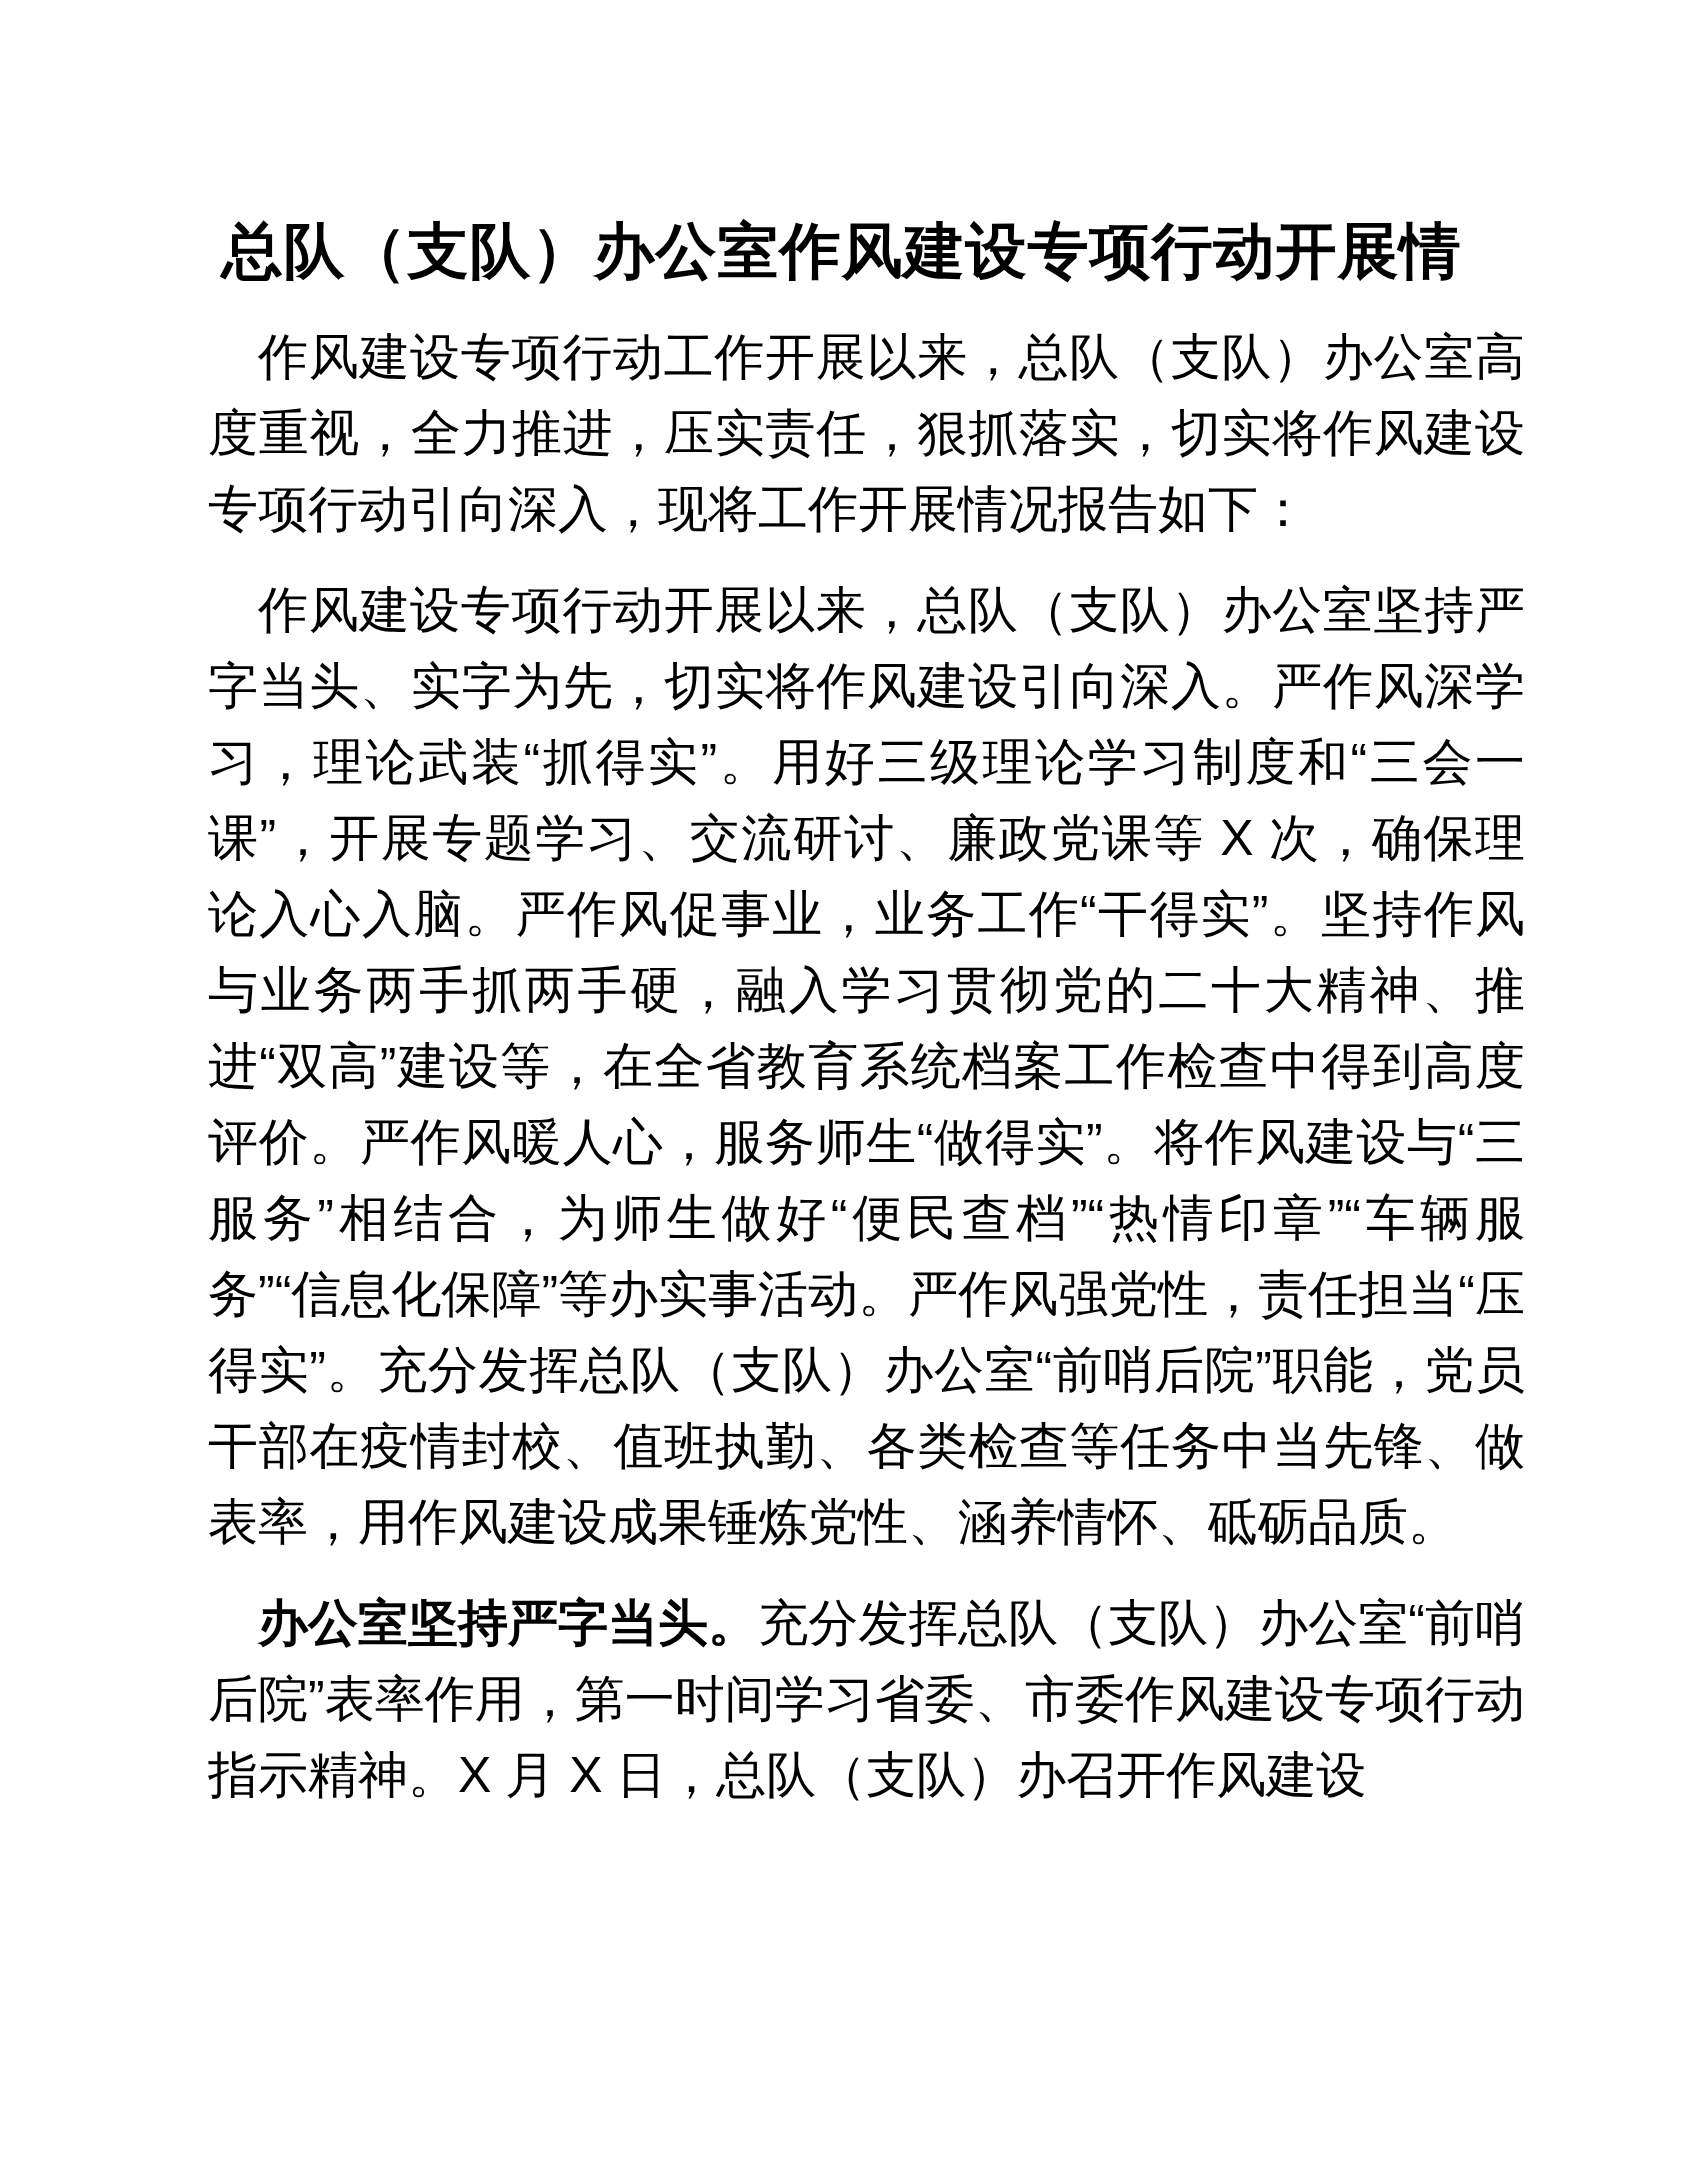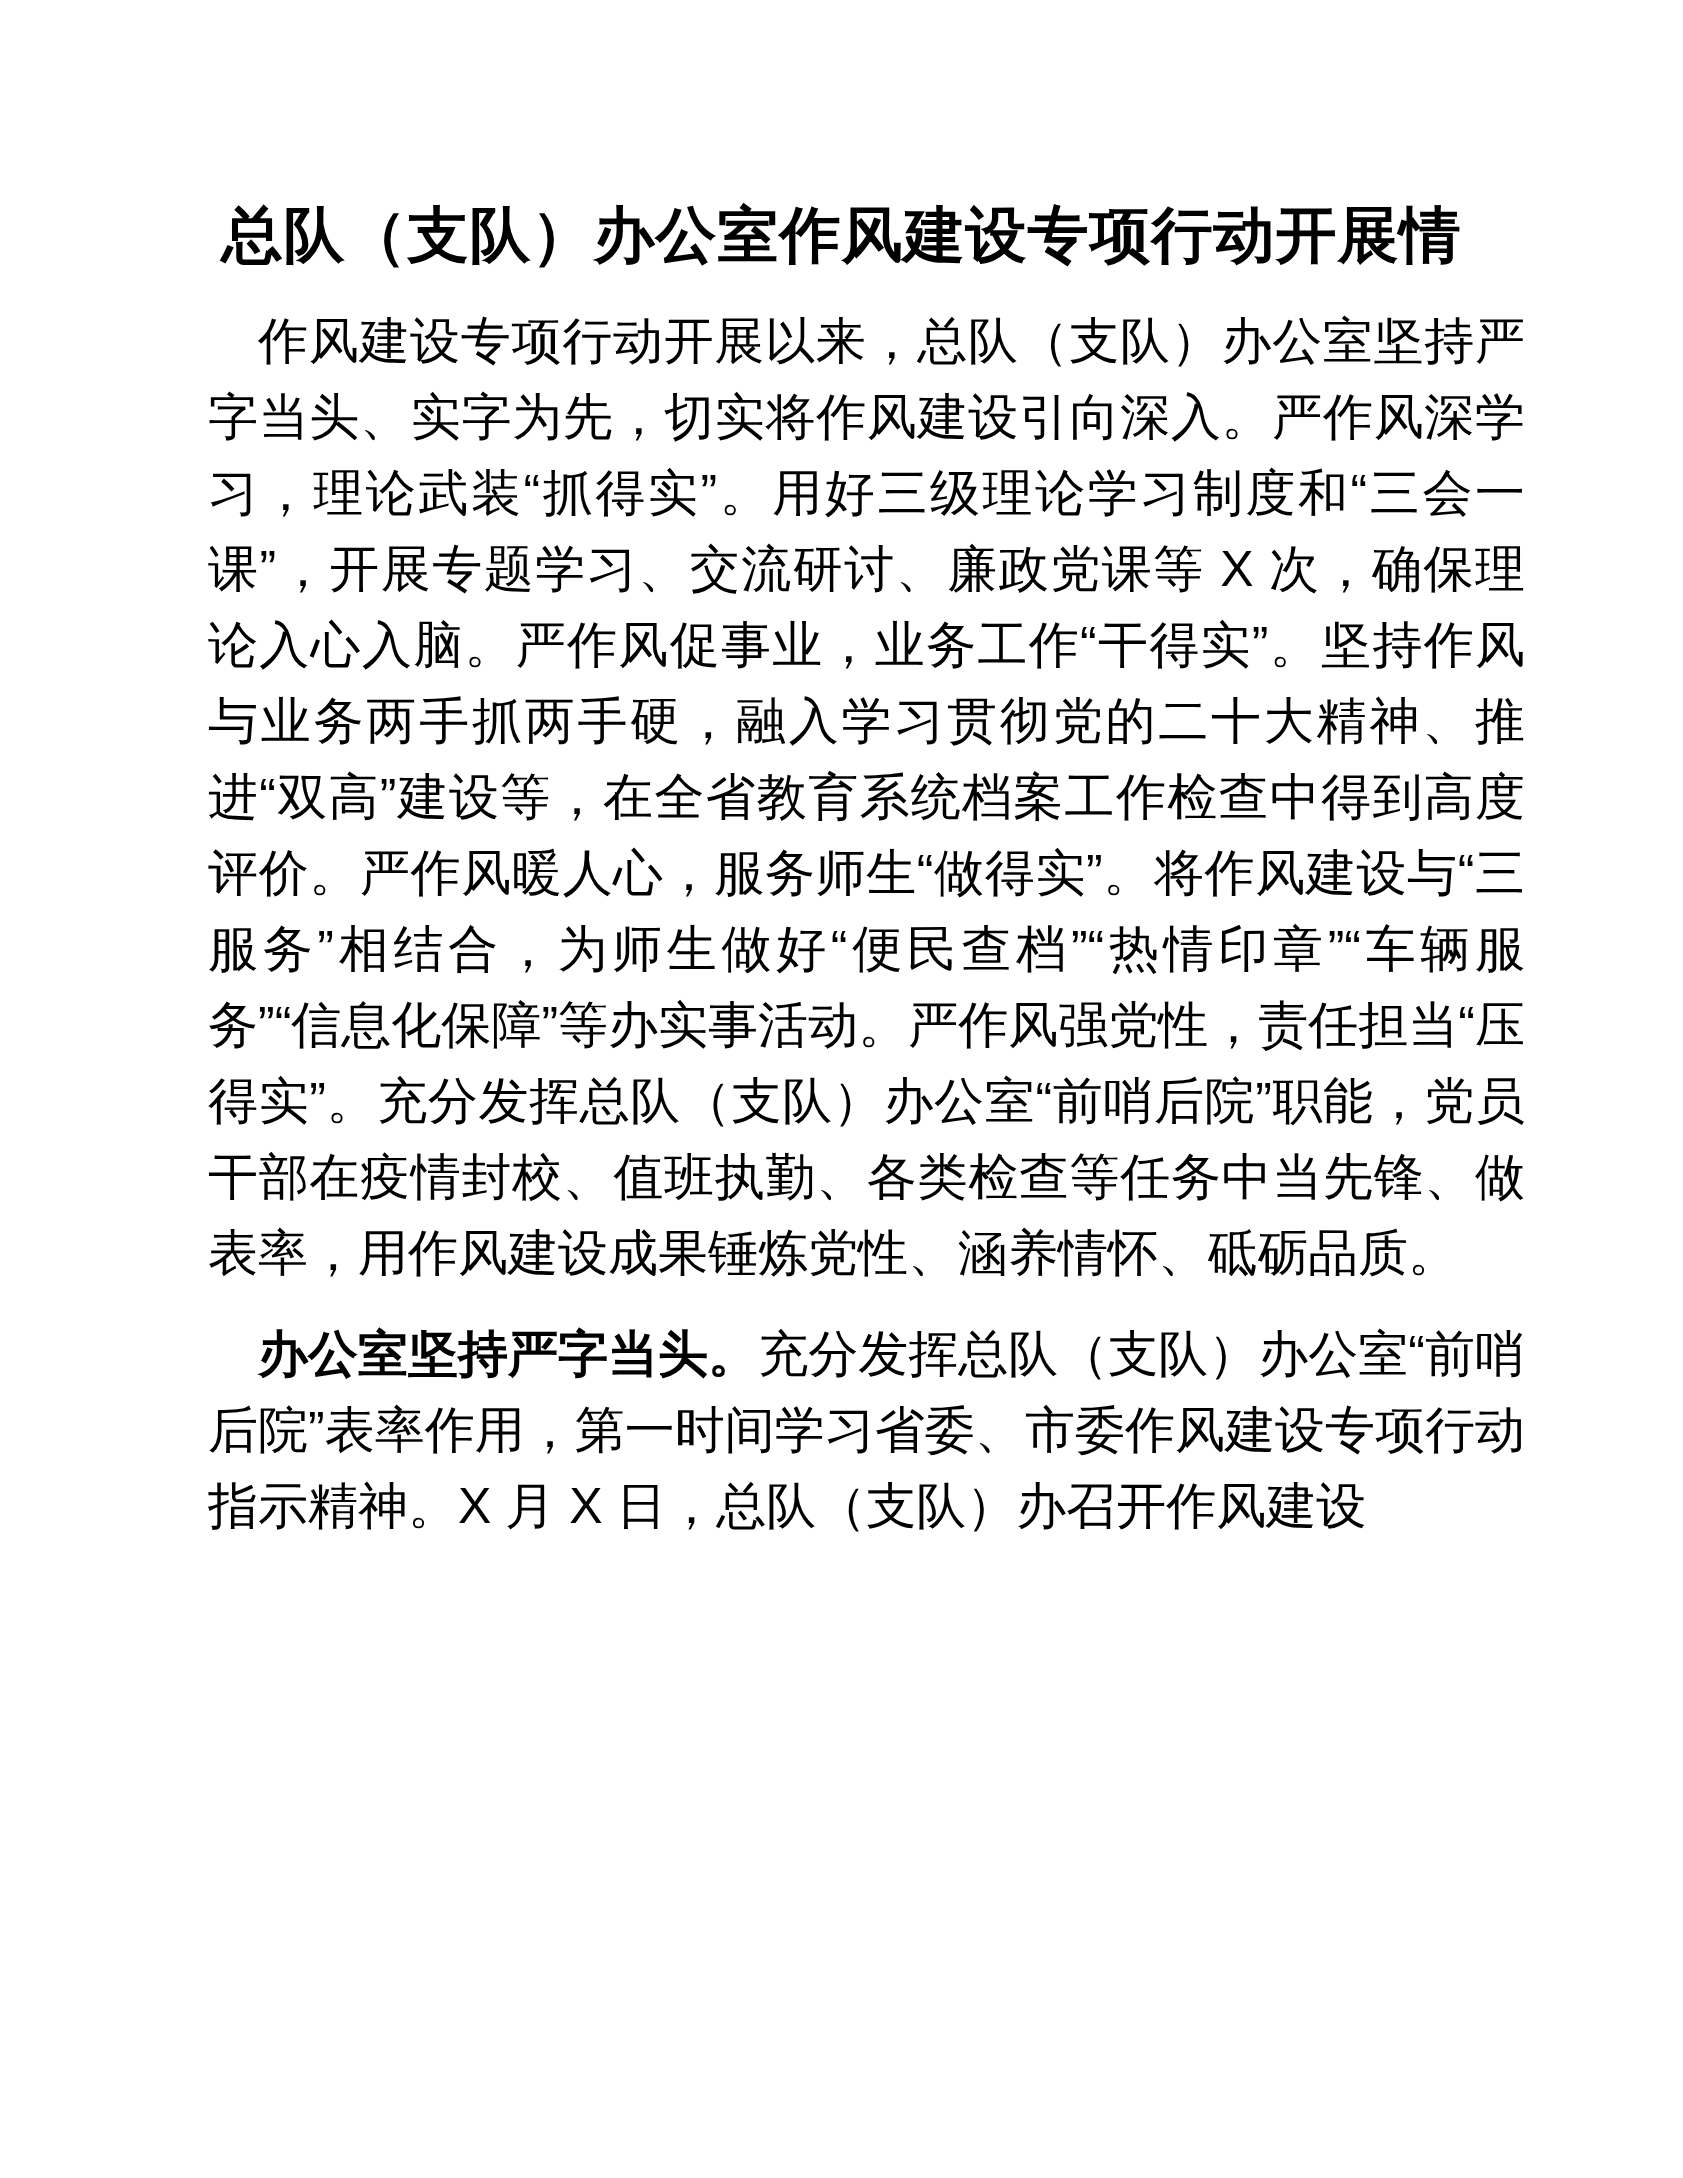--- a/index.html
+++ b/index.html
@@ -10,21 +10,21 @@
   .page {
     position: relative;
     width: 1683px;
     height: 2178px;
     background: #ffffff;
     overflow: hidden;
     font-family: "Liberation Sans", "DejaVu Sans", sans-serif;
     color: #000000;
   }
   .doc-title {
-    margin: 0 0 28px 0;
+    margin: 16px 0 28px 0;
     padding-top: 196px;
     font-size: 61px;
     font-weight: bold;
     line-height: 79px;
     text-align: center;
     letter-spacing: 1px;
   }
   .title-line {
     display: block;
     white-space: nowrap;
@@ -48,17 +48,18 @@
   }
 </style>
 </head>
 <body>
 
 <div class="page">
   <h1 class="doc-title">
     <span class="title-line">总队（支队）办公室作风建设专项行动开展情</span>
   </h1>
   <div class="doc-body" id="doc-body">
+      <p class="para"><span class="run">作风建设专项行动工作开展以来，总队（支队）办公室高度重视，全力推进，压实责任，狠抓落实，切实将作风建设专项行动引向深入，现将工作开展情况报告如下：</span></p>
       <p class="para"><span class="run">作风建设专项行动开展以来，总队（支队）办公室坚持严字当头、实字为先，切实将作风建设引向深入。严作风深学习，理论武装“抓得实”。用好三级理论学习制度和“三会一课”，开展专题学习、交流研讨、廉政党课等 X 次，确保理论入心入脑。严作风促事业，业务工作“干得实”。坚持作风与业务两手抓两手硬，融入学习贯彻党的二十大精神、推进“双高”建设等，在全省教育系统档案工作检查中得到高度评价。严作风暖人心，服务师生“做得实”。将作风建设与“三服务”相结合，为师生做好“便民查档”“热情印章”“车辆服务”“信息化保障”等办实事活动。严作风强党性，责任担当“压得实”。充分发挥总队（支队）办公室“前哨后院”职能，党员干部在疫情封校、值班执勤、各类检查等任务中当先锋、做表率，用作风建设成果锤炼党性、涵养情怀、砥砺品质。</span></p>
       <p class="para"><span class="run-bold">办公室坚持严字当头。</span><span class="run">充分发挥总队（支队）办公室“前哨后院”表率作用，第一时间学习省委、市委作风建设专项行动指示精神。X 月 X 日，总队（支队）办召开作风建设</span></p>
     </div>
 </div>
 
 
 </body></html>

